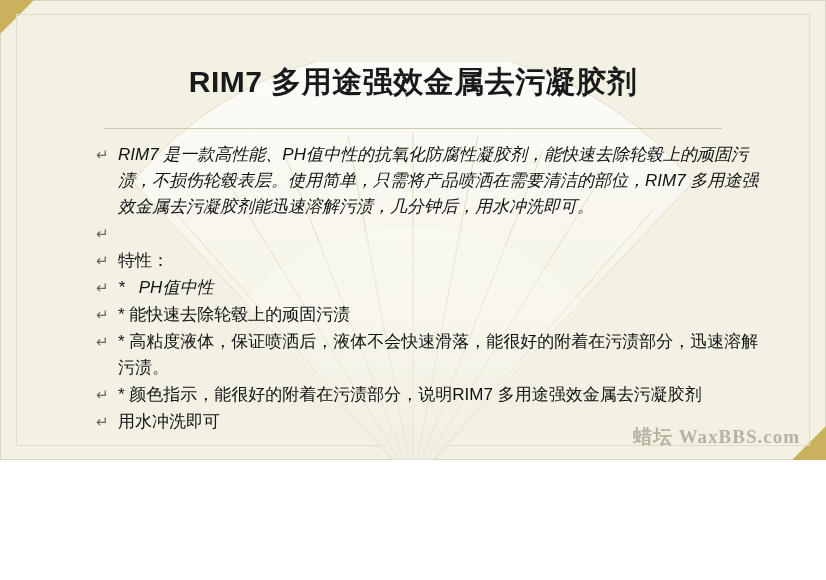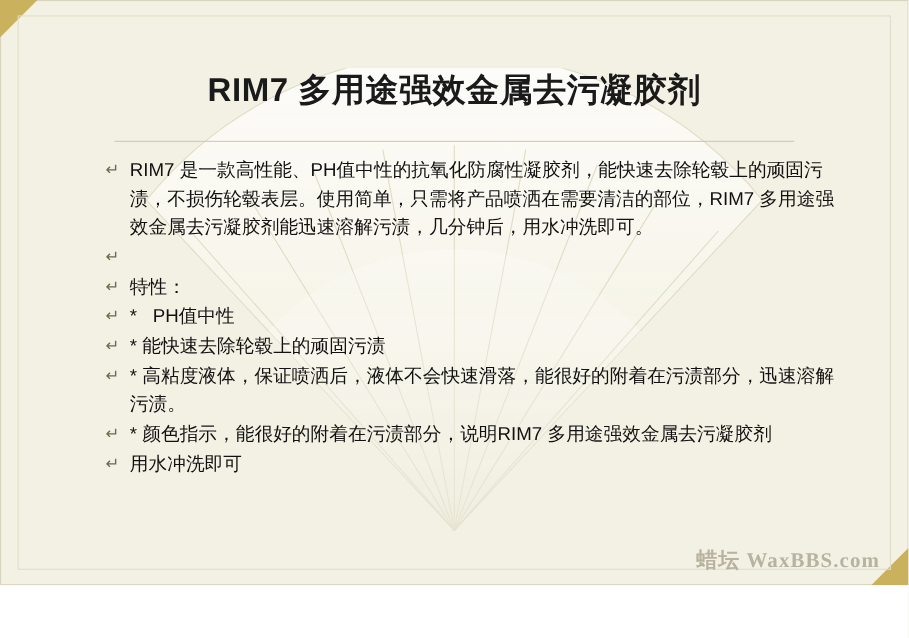--- a/index.html
+++ b/index.html
@@ -9,21 +9,21 @@
   body {
     width: 826px;
     height: 580px;
     overflow: hidden;
     font-family: "Liberation Sans", sans-serif;
     background: #ffffff;
   }
   .slide {
     position: relative;
     width: 826px;
-    height: 532px;
+    height: 460px;
     box-sizing: border-box;
     background: #f3f1e4;
     overflow: hidden;
   }
   
   .frame-outer {
     position: absolute;
     inset: 0;
     border: 1px solid #d8d4c0;
     box-sizing: border-box;
@@ -104,20 +104,21 @@
     text-align: left;
   }
   .bullet-text {
     flex: 1 1 auto;
     font-size: 17px;
     line-height: 26px;
     color: #111111;
     white-space: pre-wrap;
   }
   .bullet-text.italic {
+    font-style: italic;
   }
   .empty-text {
     min-height: 26px;
   }
   .watermark {
     position: absolute;
     right: 26px;
     bottom: 10px;
     font-size: 19px;
     font-weight: bold;

